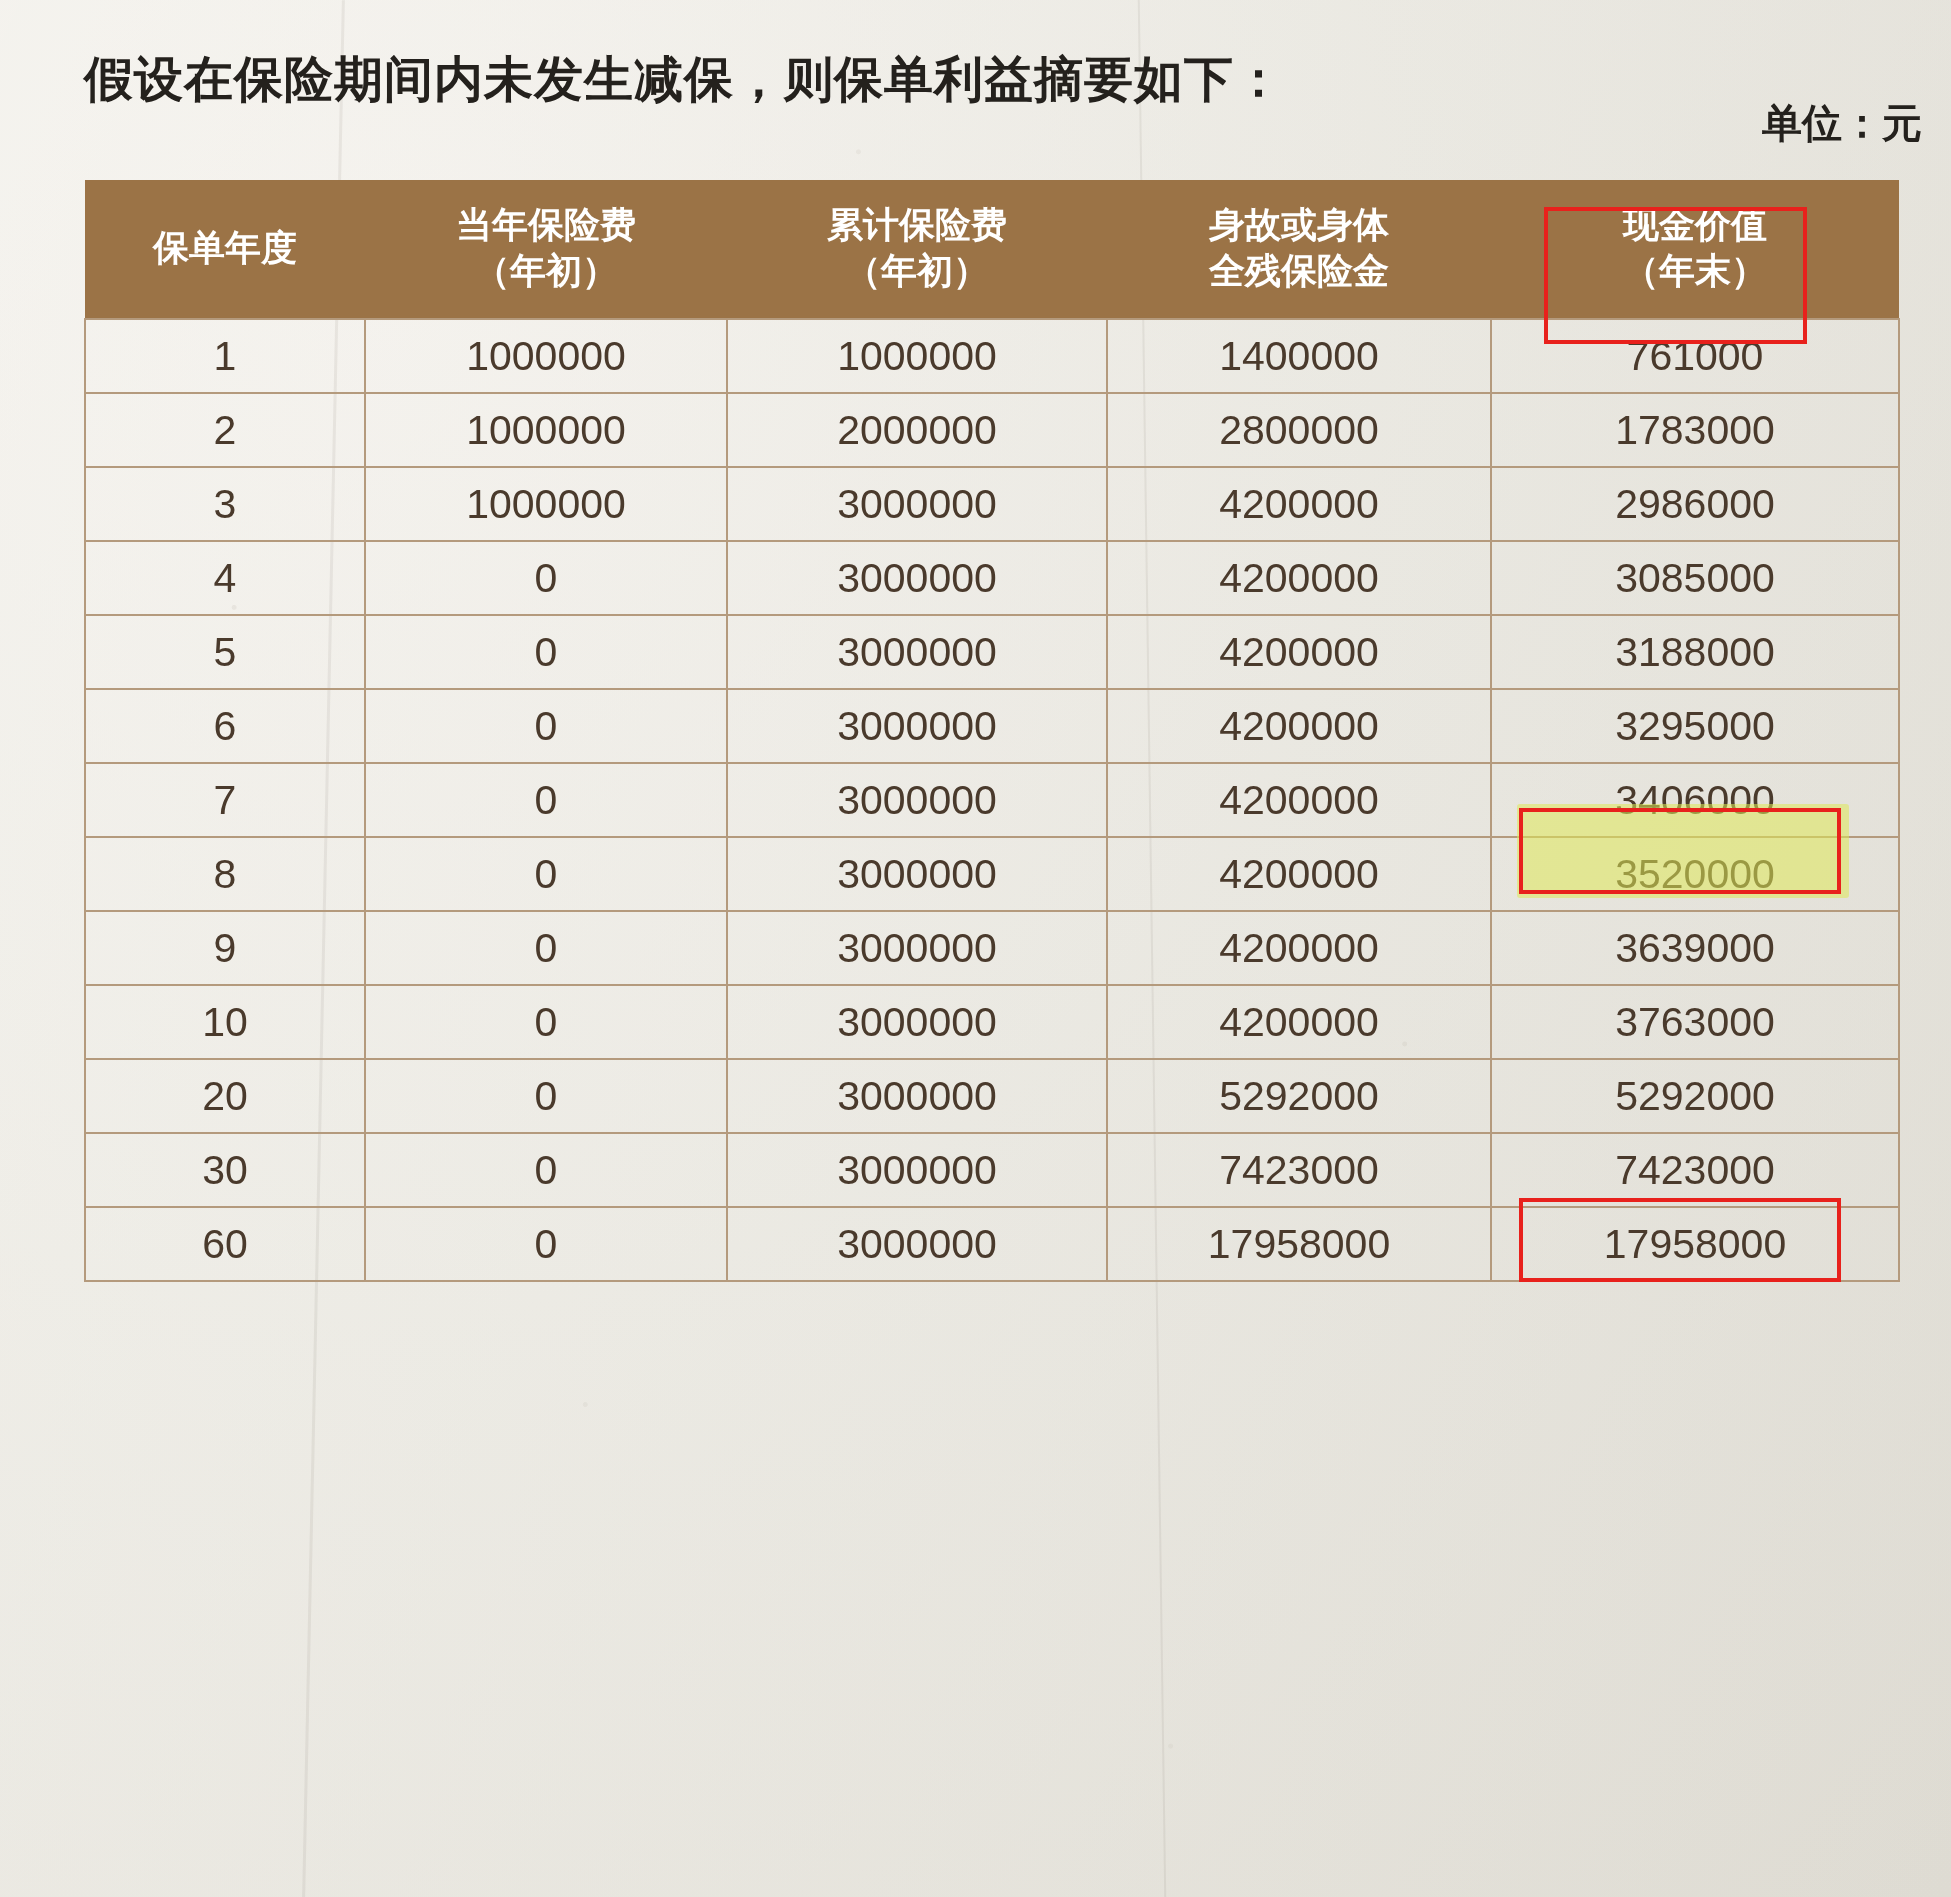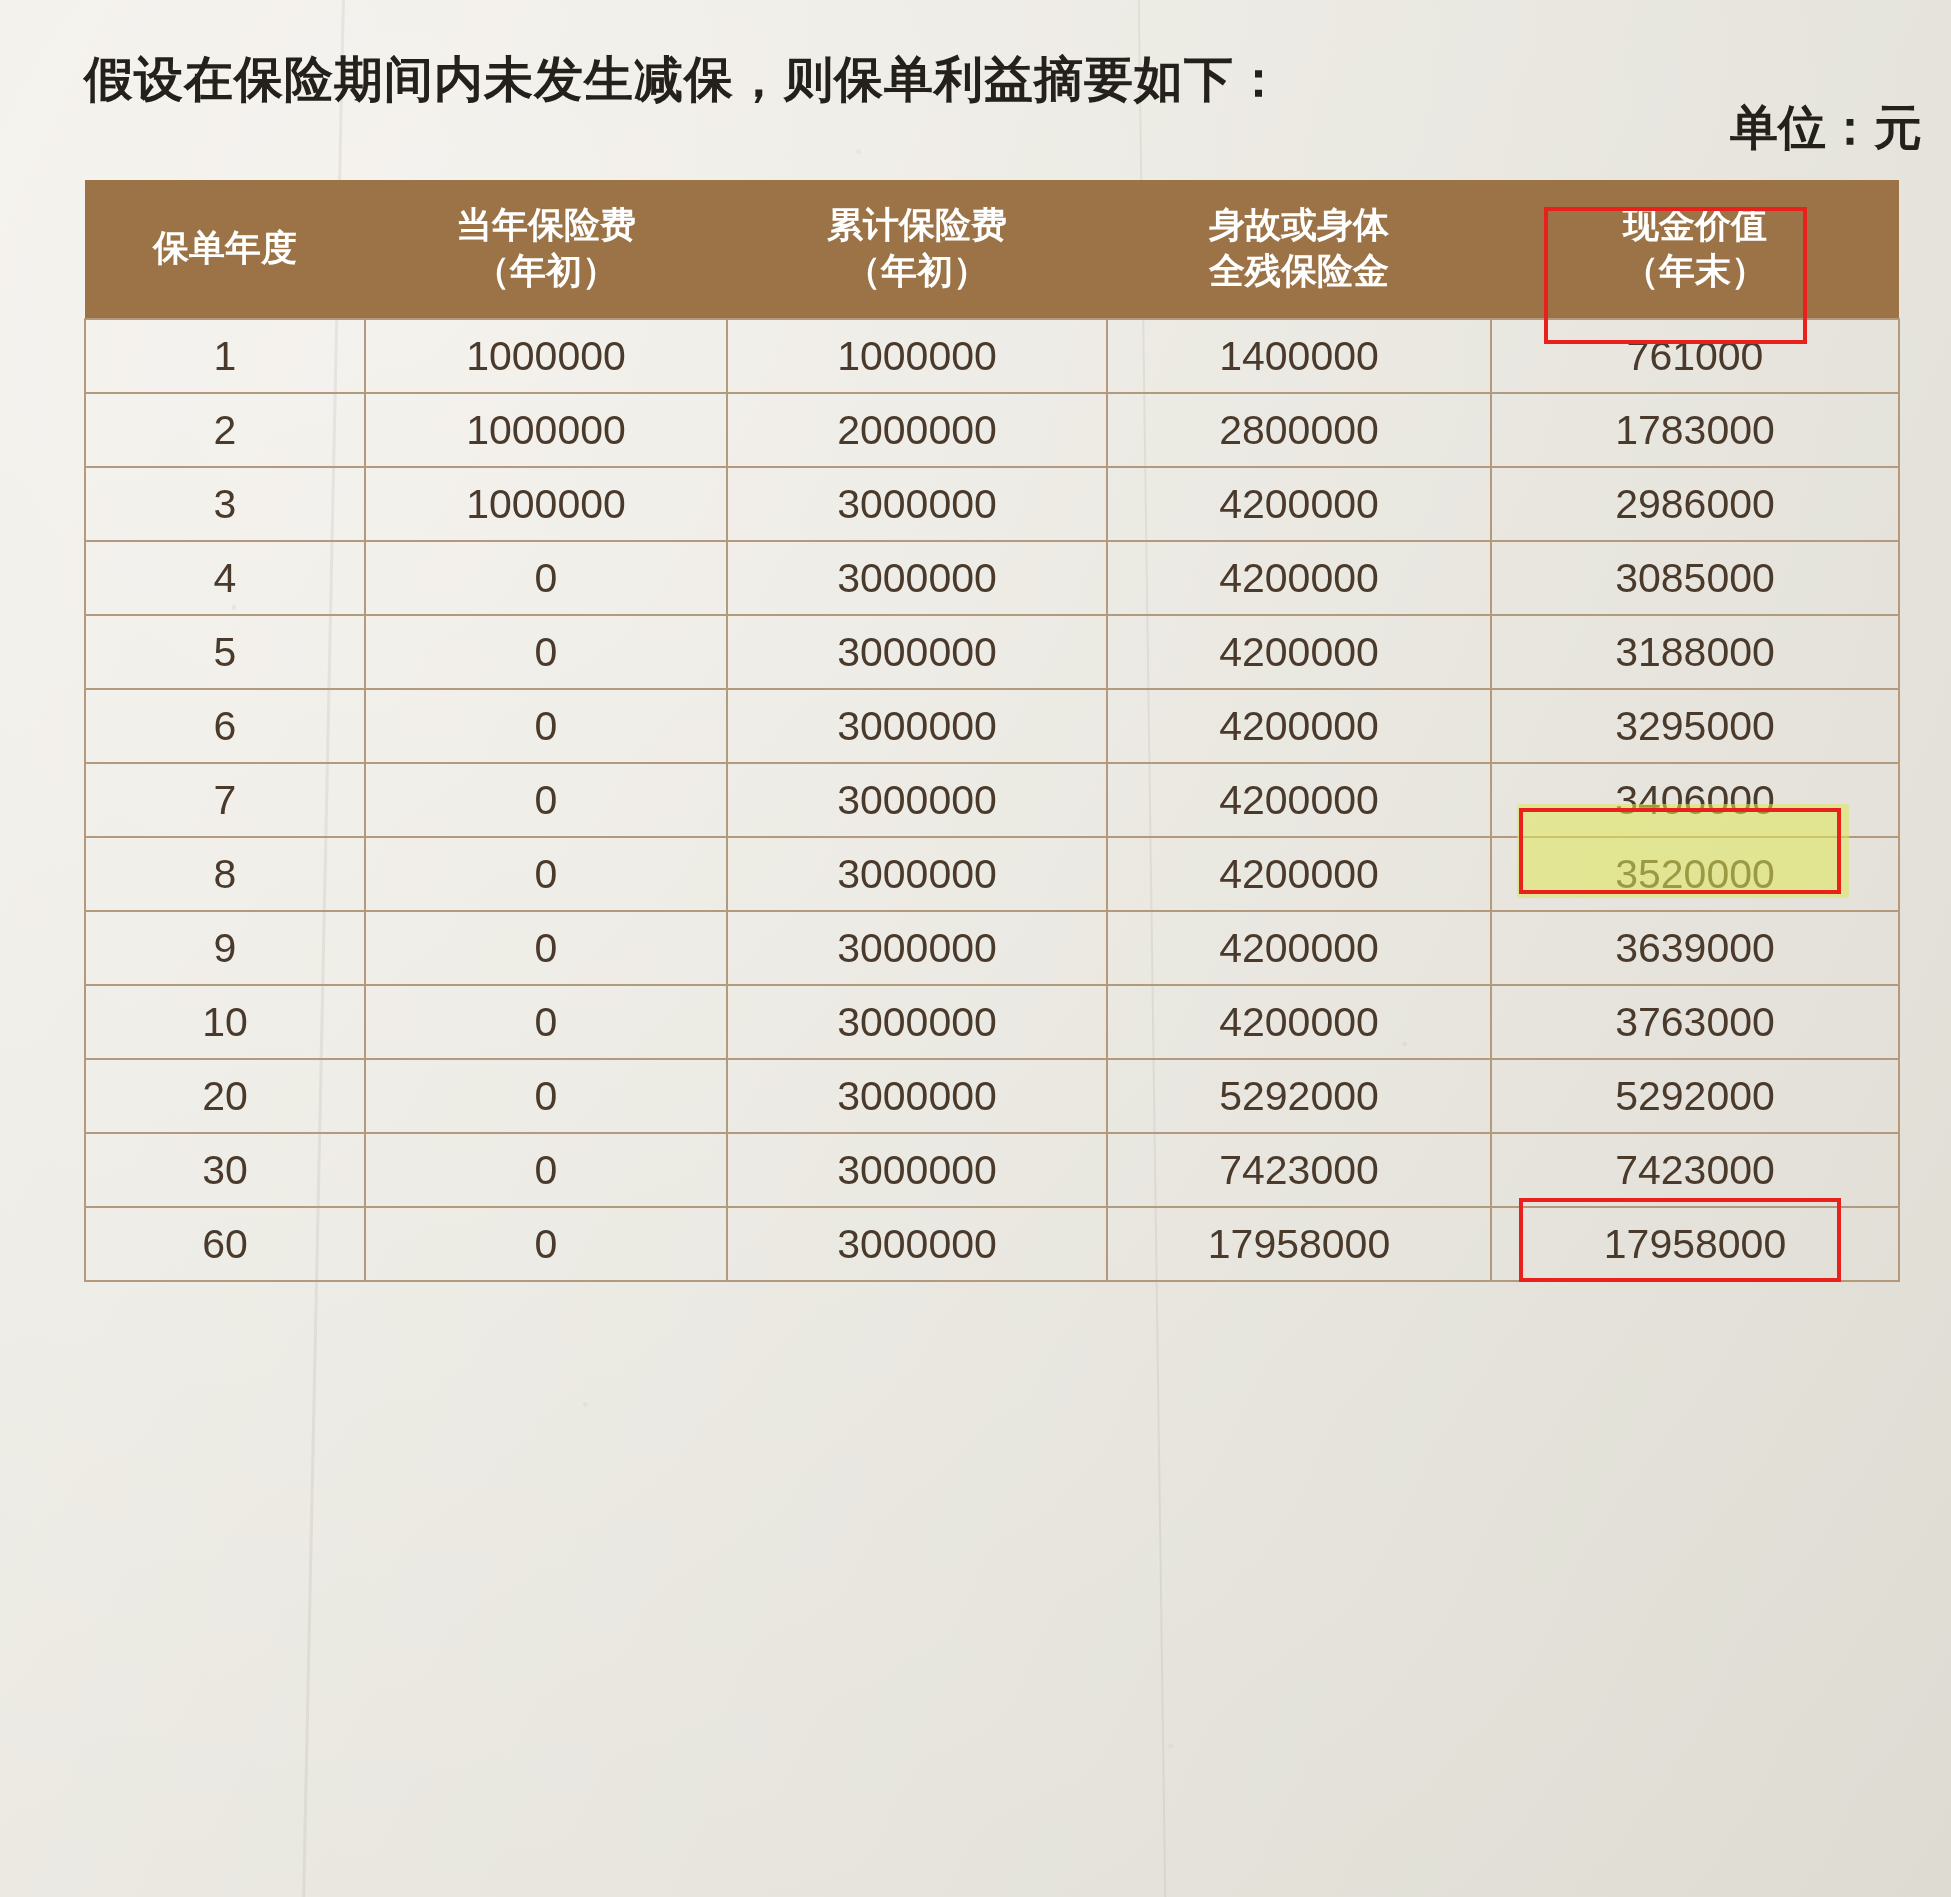--- a/index.html
+++ b/index.html
@@ -46,21 +46,21 @@
     font-size: 49px;
     font-weight: bold;
     color: #24211d;
     letter-spacing: 1px;
     white-space: nowrap;
   }
   .unit-label {
     position: absolute;
     right: 29px;
     top: 96px;
-    font-size: 48px;
+    font-size: 40px;
     font-weight: bold;
     color: #24211d;
     white-space: nowrap;
   }
 
   table.benefit-table {
     position: absolute;
     left: 84px;
     top: 180px;
     width: 1814px;

